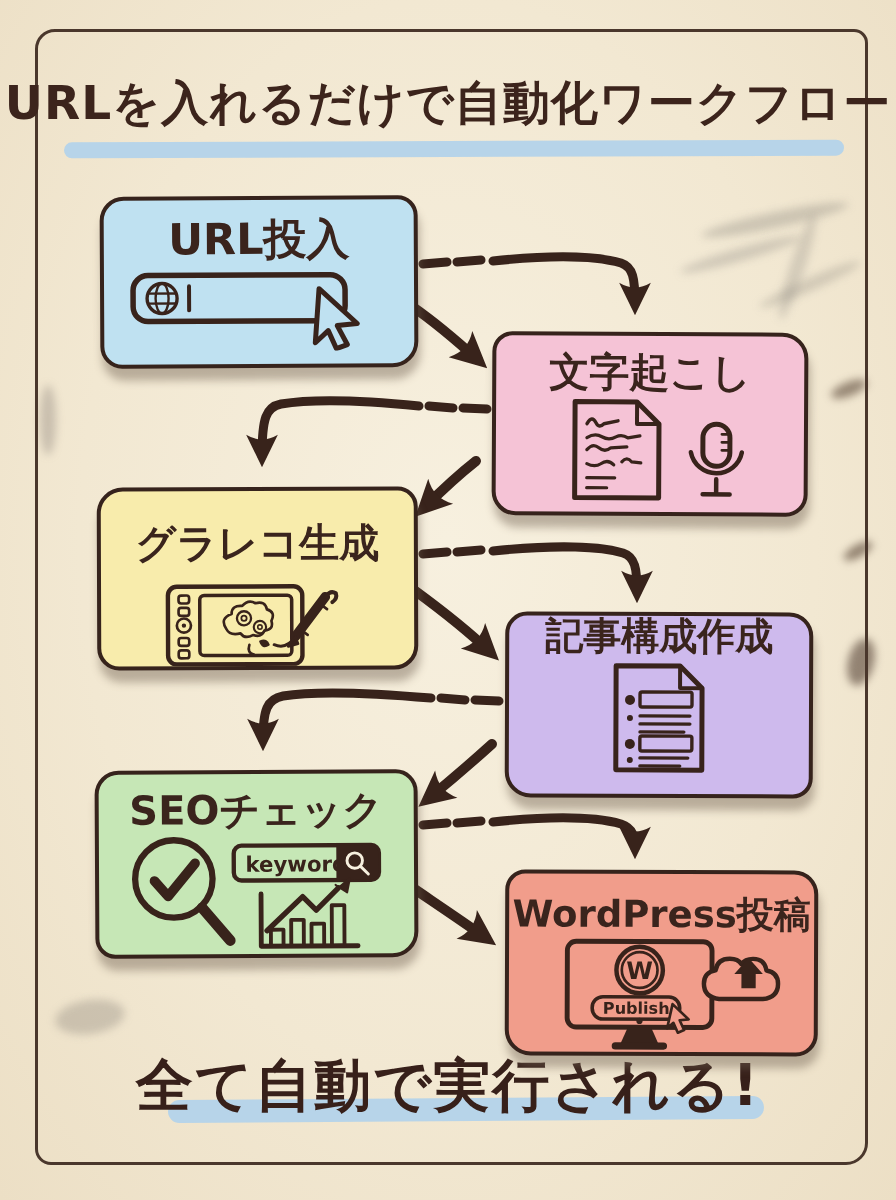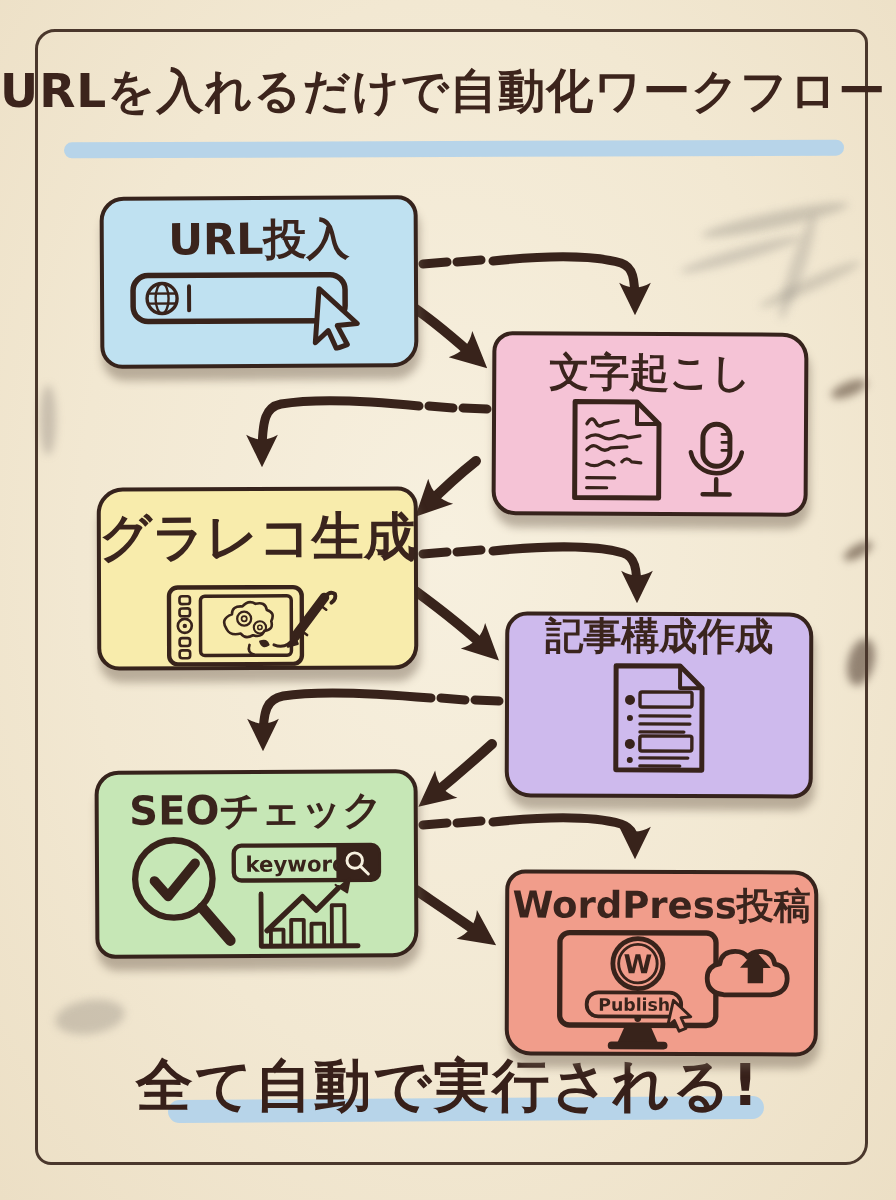--- a/index.html
+++ b/index.html
@@ -6,21 +6,21 @@
   #canvas{
     position:relative;width:896px;height:1200px;overflow:hidden;
     background:radial-gradient(ellipse at 50% 45%, #f7f0df 0%, #f2e8d2 58%, #ecdfc5 100%);
     font-family:"DejaVu Sans", sans-serif;color:#38231b;
   }
   .frame{
     position:absolute;left:35px;top:29px;width:827px;height:1130px;
     border:3px solid #4a372c;border-radius:20px 14px 22px 16px;
   }
   .title{
-    position:absolute;left:0;top:60px;width:896px;text-align:left;
+    position:absolute;left:0;top:72px;width:896px;text-align:center;
     font-size:47px;font-weight:700;letter-spacing:1px;color:#3c241c;z-index:3;
   }
   .title-hl{
     position:absolute;left:64px;top:141px;width:780px;height:16px;
     background:#b3d3ea;border-radius:9px;transform:rotate(-.2deg);z-index:2;opacity:.95;
   }
   .footer-text{
     position:absolute;left:0;top:1048px;width:896px;text-align:center;
     font-size:57px;font-weight:800;letter-spacing:2px;color:#37201a;z-index:3;
   }
@@ -35,24 +35,24 @@
   }
   .step .lbl{font-weight:700;color:#3a241d;line-height:1.1;white-space:nowrap;}
   #step1{left:100px;top:196px;width:310px;height:164px;border-radius:24px 20px 26px 22px;transform:rotate(-.3deg);}
   #step2{left:492px;top:332px;width:308px;height:176px;border-radius:20px 26px 22px 24px;transform:rotate(.3deg);}
   #step3{left:97px;top:487px;width:313px;height:175px;border-radius:26px 20px 24px 22px;transform:rotate(-.2deg);}
   #step4{left:505px;top:612px;width:300px;height:178px;border-radius:22px 24px 20px 26px;transform:rotate(.2deg);}
   #step5{left:95px;top:770px;width:315px;height:180px;border-radius:24px 22px 26px 20px;transform:rotate(-.3deg);}
   #step6{left:505px;top:870px;width:305px;height:178px;border-radius:20px 24px 22px 26px;transform:rotate(.2deg);}
   #step1 .lbl{font-size:43px;margin-top:16px;}
   #step2 .lbl{font-size:40px;margin-top:14px;}
-  #step3 .lbl{font-size:52px;margin-top:18px;}
+  #step3 .lbl{font-size:40px;margin-top:30px;}
   #step4 .lbl{font-size:38px;}
   #step5 .lbl{font-size:40px;margin-top:14px;}
-  #step6 .lbl{font-size:37px;margin-top:12px;}
+  #step6 .lbl{font-size:37px;margin-top:21px;}
   .icon-svg{display:block;margin-top:2px;}
   .arrows{position:absolute;left:0;top:0;z-index:1;pointer-events:none;}
   .smudge{position:absolute;border-radius:50%;filter:blur(4px);z-index:0;}
 </style>
 </head>
 <body>
 
 <div id="canvas">
 
   <div class="smudge" style="left:700px;top:212px;width:150px;height:16px;background:rgba(120,115,110,.30);transform:rotate(-12deg);"></div>

